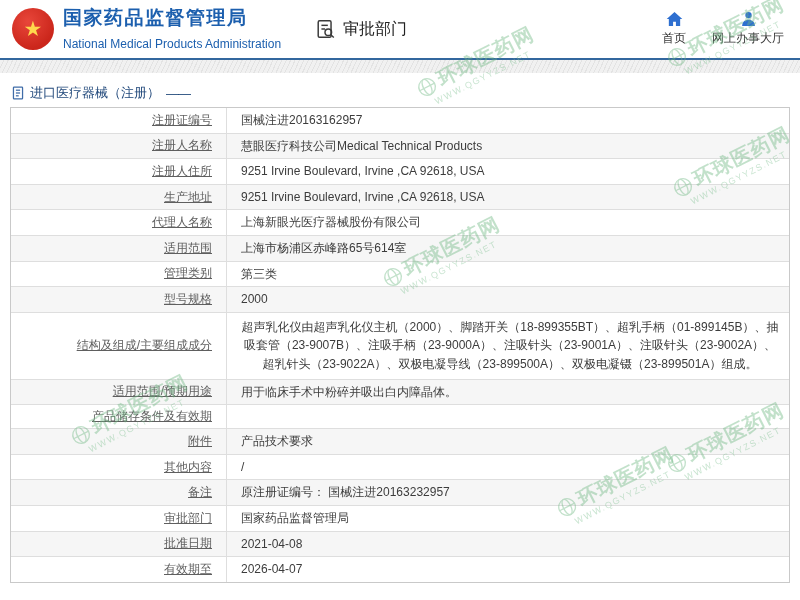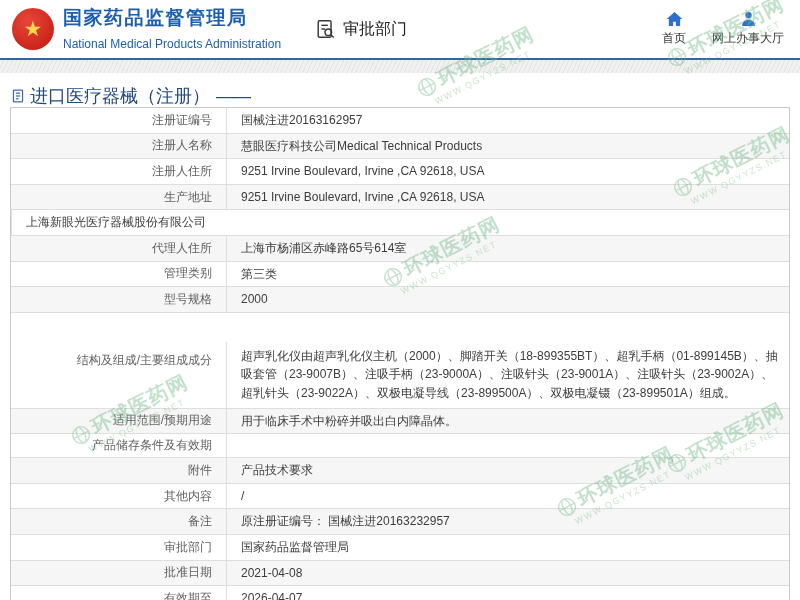--- a/index.html
+++ b/index.html
@@ -35,44 +35,44 @@
 
   
   .band {
     height:13px;
     background:repeating-linear-gradient(115deg,#f1f1f1 0 3px,#e3e3e3 3px 4px);
     position:relative; z-index:2;
   }
 
   
   .breadcrumb {
-    padding:11px 8px 0 12px; font-size:18px; color:#234a7c;
+    padding:11px 8px 0 12px; font-size:13px; color:#234a7c;
     display:flex; align-items:center; gap:6px; position:relative; z-index:2;
   }
   .breadcrumb .sep { color:#234a7c; letter-spacing:-1px; }
 
   
   .info-table {
     position:absolute; left:10px; right:10px; top:107px;
     border:1px solid #c9c9c9; background:#fff; z-index:1;
   }
   .row { display:flex; align-items:stretch; border-bottom:1px solid #dedede; min-height:23px; }
   .row:last-child { border-bottom:none; }
   .row:nth-child(even) { background:#f6f6f6; }
   .cell { box-sizing:border-box; font-size:12px; }
   .cell.label {
     width:215px; flex:0 0 215px; color:#5f5f5f;
     display:flex; align-items:center; justify-content:flex-end; gap:4px;
-    padding:3px 14px 3px 4px; text-align:right;
+    padding:3px 14px 3px 4px; text-align:right;text-decoration:underline;
   }
   .cell.value {
     flex:1; border-left:1px solid #dedede; color:#3c3c3c;
-    display:flex; align-items:center; padding:3px 10px 3px 14px; line-height:1.55;
-  }
-  .row.tall .cell.value { padding-top:5px; padding-bottom:5px;margin-top:29px; }
+    display:flex; align-items:center; padding:3px 10px 3px 14px; line-height:1.55;text-align:center;
+  }
+  .row.tall .cell.value { padding-top:5px; padding-bottom:5px; }
 
   
   .wm {
     position:absolute; width:170px; transform:rotate(-27deg);
     opacity:0.42; pointer-events:none; z-index:5; color:#6fb883; text-align:center;
   }
   .wm .nm {
     font-size:20px; font-weight:bold; letter-spacing:1px;
     display:flex; align-items:center; justify-content:center; gap:4px;
   }
@@ -171,29 +171,33 @@
     <div class="cell label">
 
       <span class="lbl">生产地址</span>
     </div>
     <div class="cell value">
         <span class="val">9251 Irvine Boulevard, Irvine ,CA 92618, USA</span>
       </div>
   </div>
 
   <div class="row">
+    <div class="cell label">
+
+      <span class="lbl">代理人名称</span>
+    </div>
     <div class="cell value">
         <span class="val">上海新眼光医疗器械股份有限公司</span>
       </div>
   </div>
 
   <div class="row">
     <div class="cell label">
 
-      <span class="lbl">代理人住所</span>
+      <span class="lbl">适用范围</span>
     </div>
     <div class="cell value">
         <span class="val">上海市杨浦区赤峰路65号614室</span>
       </div>
   </div>
 
 
   <div class="row">
     <div class="cell label">
 

